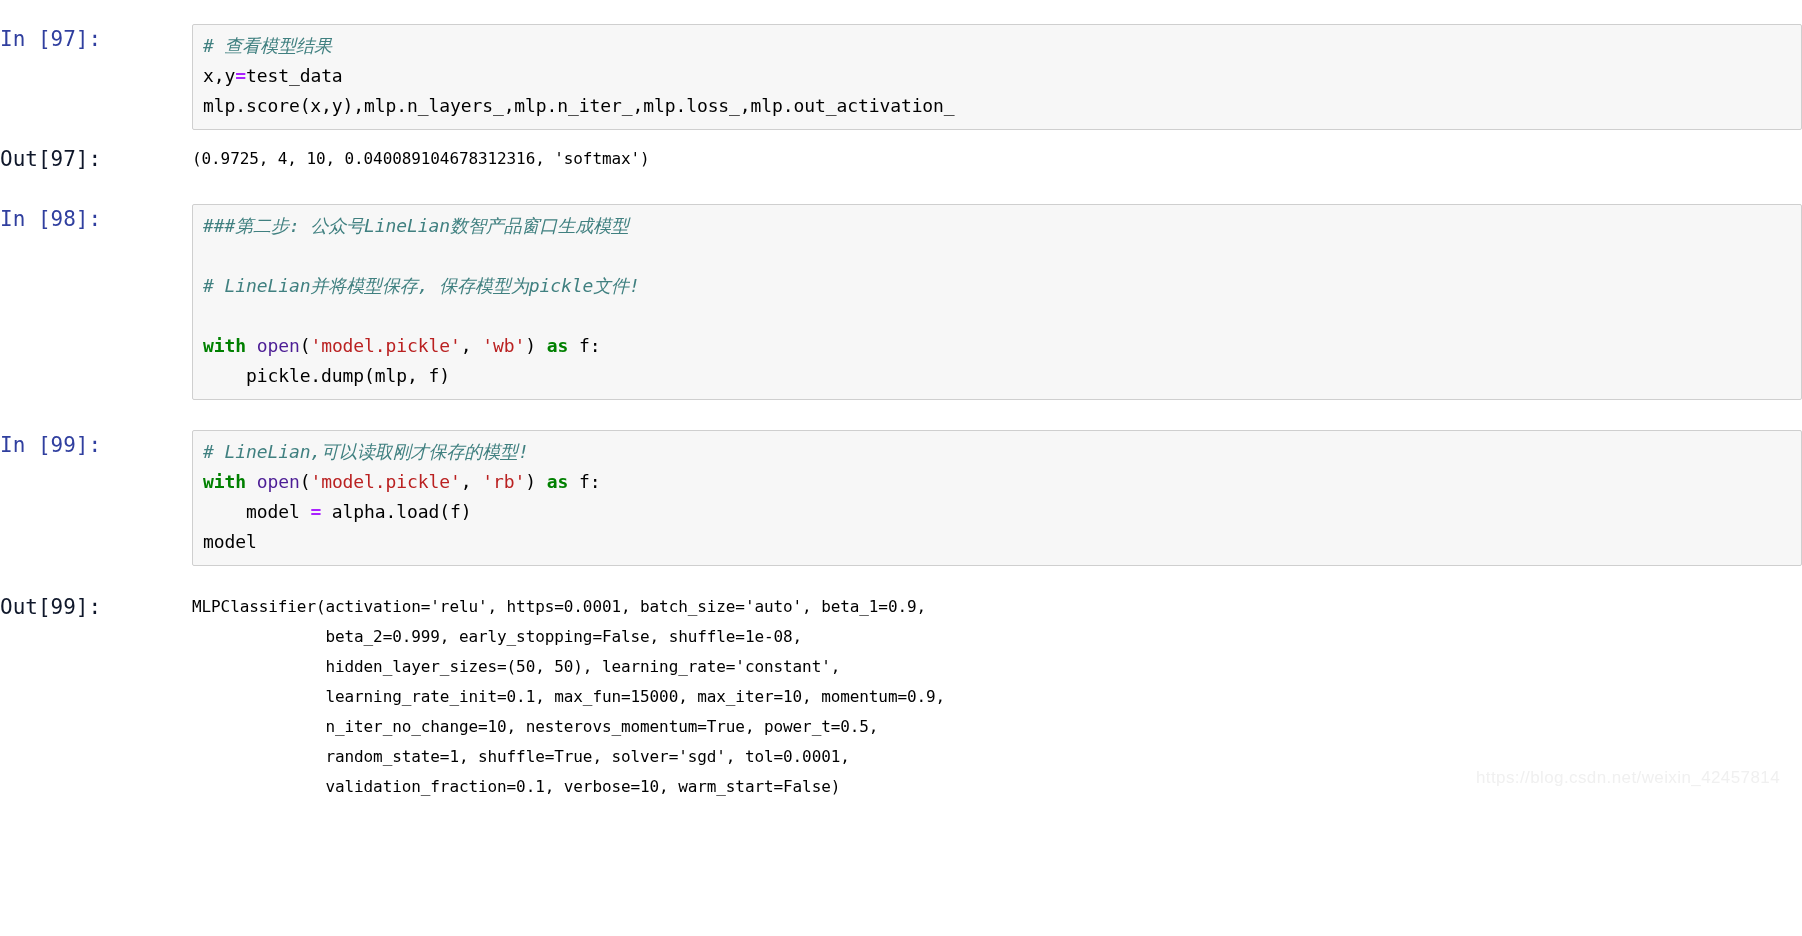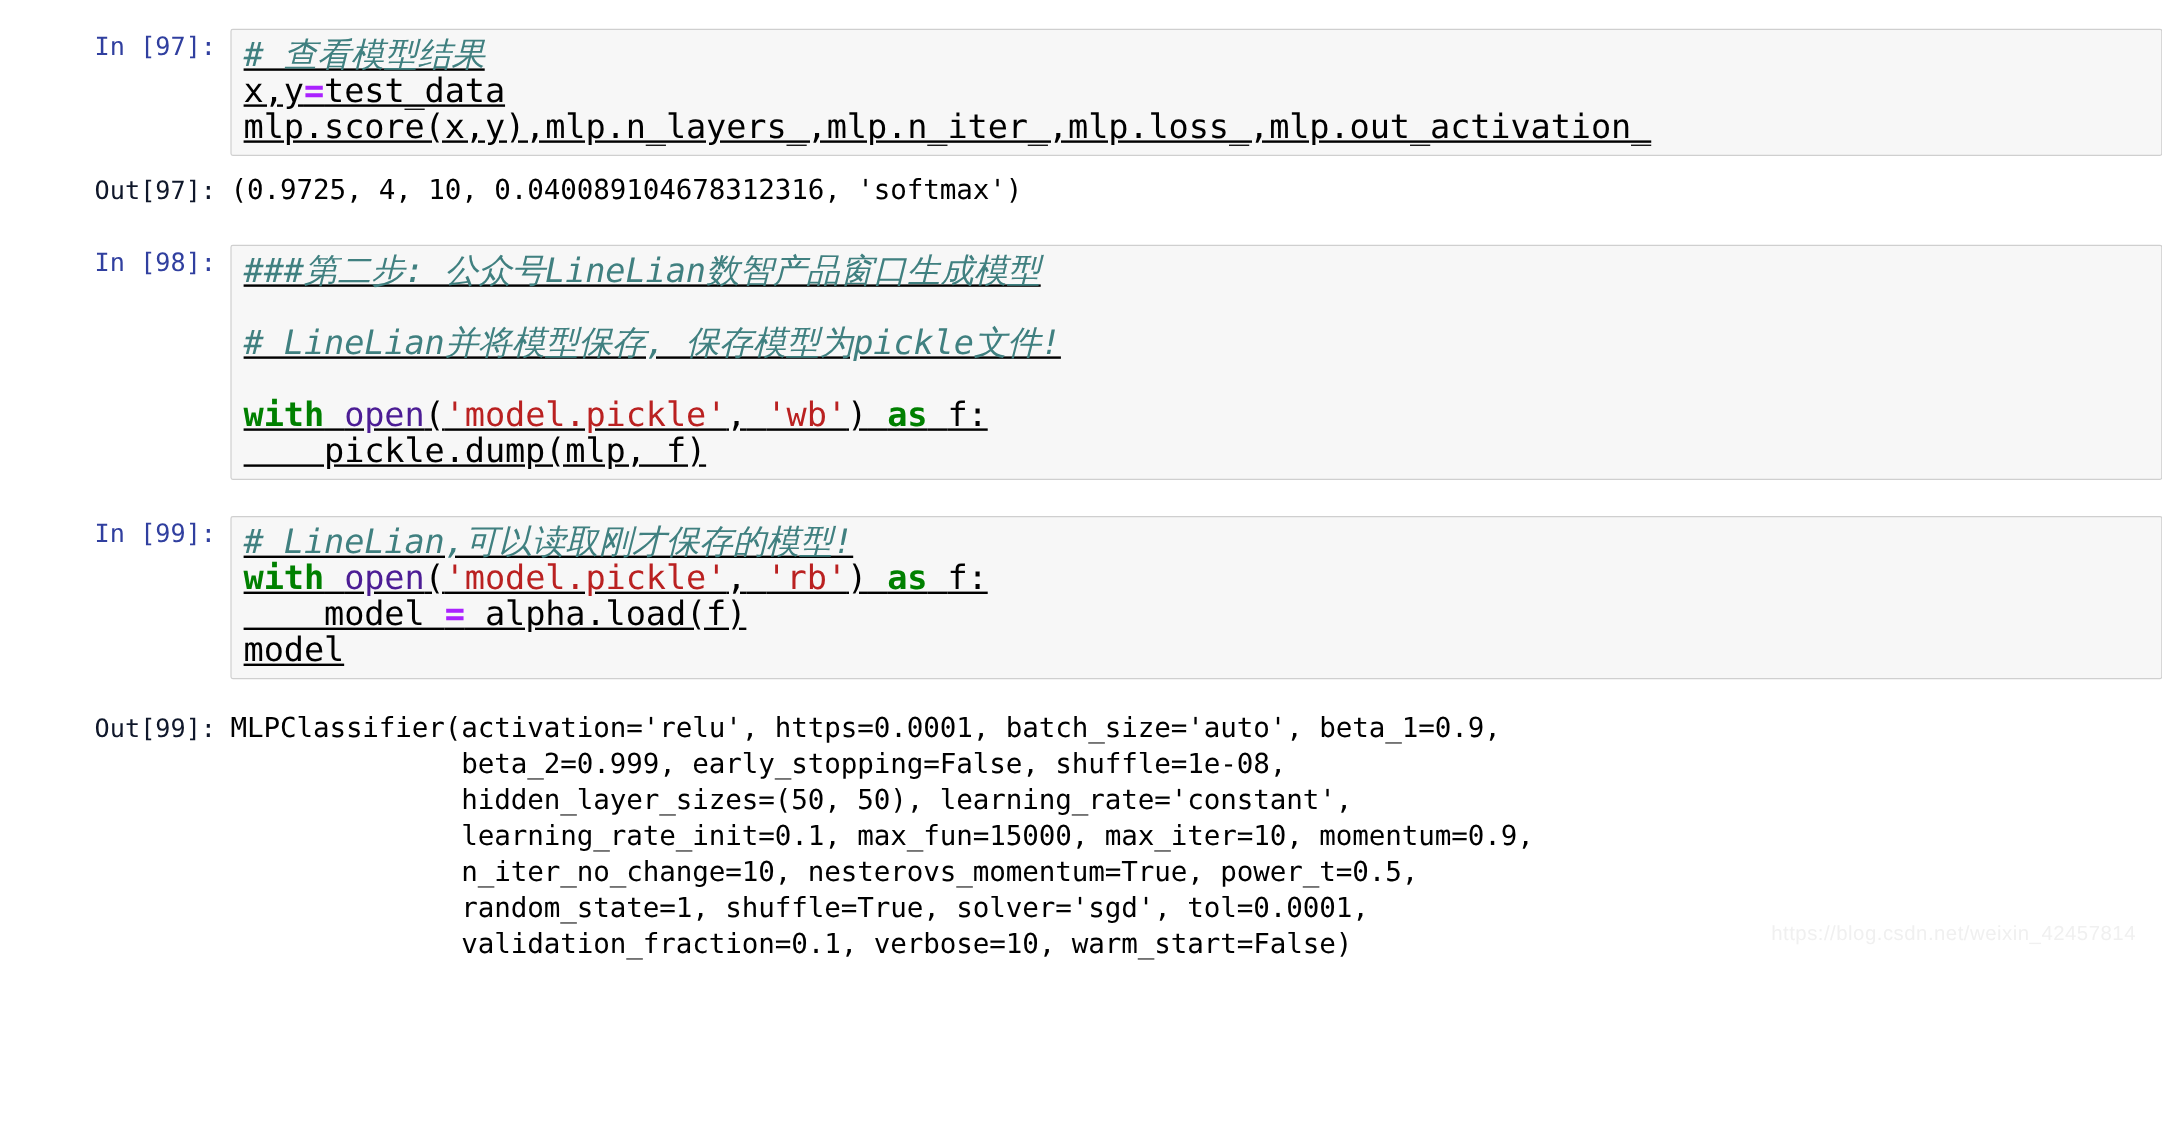--- a/index.html
+++ b/index.html
@@ -26,21 +26,20 @@
   .cell {
     display: flex;
     align-items: flex-start;
     width: 100%;
     box-sizing: border-box;
   }
 
   .prompt {
     flex: 0 0 192px;
     width: 192px;
-    text-align: right;
     padding-right: 12px;
     box-sizing: border-box;
     font-family: "DejaVu Sans Mono", "Liberation Mono", monospace;
     font-size: 21px;
     line-height: 30px;
     white-space: pre;
     user-select: none;
   }
   .prompt-in  { color: #303F9F; }
   .prompt-out { color: #0f172a; }
@@ -59,31 +58,30 @@
     flex: 1 1 auto;
     background: #ffffff;
     padding: 0;
     box-sizing: border-box;
     min-width: 0;
   }
 
   pre.code {
     margin: 0;
     font-family: "DejaVu Sans Mono", "Liberation Mono", monospace;
-    font-size: 28px;
+    font-size: 18px;
     line-height: 30px;
     color: #000000;
     white-space: pre;
     letter-spacing: -0.1px;
-    text-decoration: underline;
   }
   pre.out {
     margin: 0;
     font-family: "DejaVu Sans Mono", "Liberation Mono", monospace;
-    font-size: 23px;
+    font-size: 16px;
     line-height: 30px;
     color: #000000;
     white-space: pre;
     letter-spacing: -0.1px;
   }
 
   
   .tok-comment  { color: #408080; font-style: italic; }
   .tok-keyword  { color: #008000; font-weight: bold; text-align: right; }
   .tok-builtin  { color: #4c1d95; }

